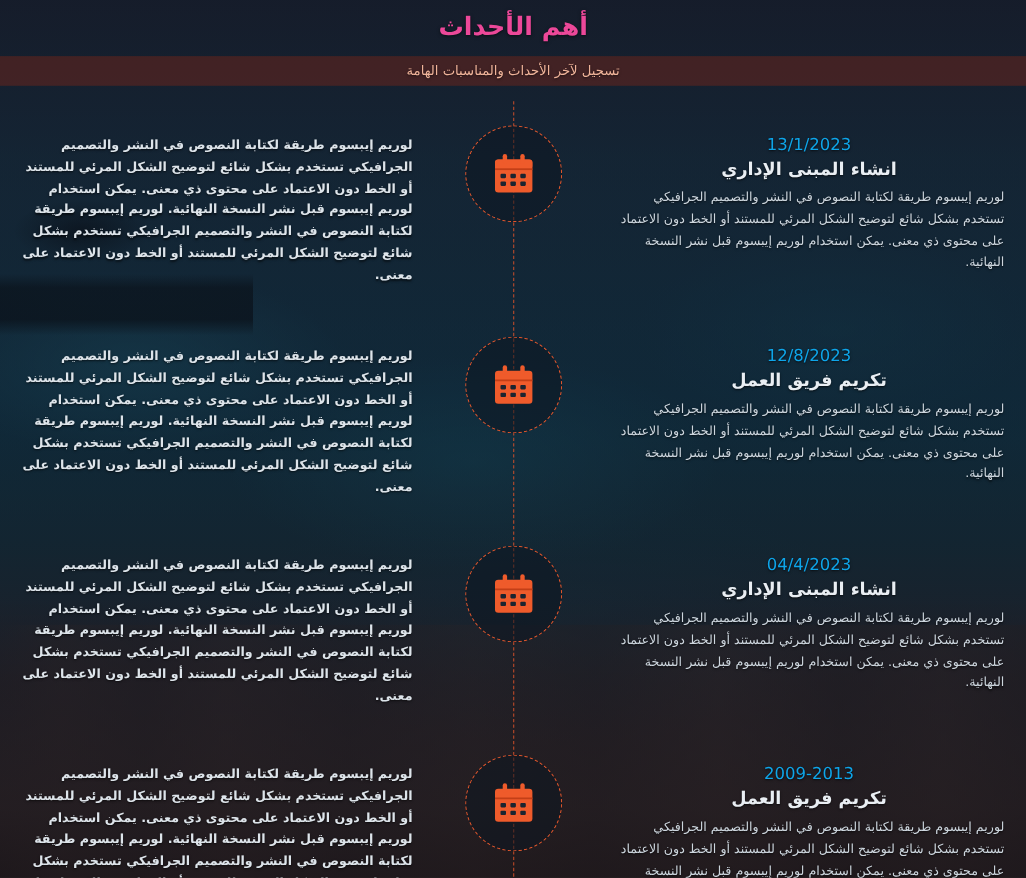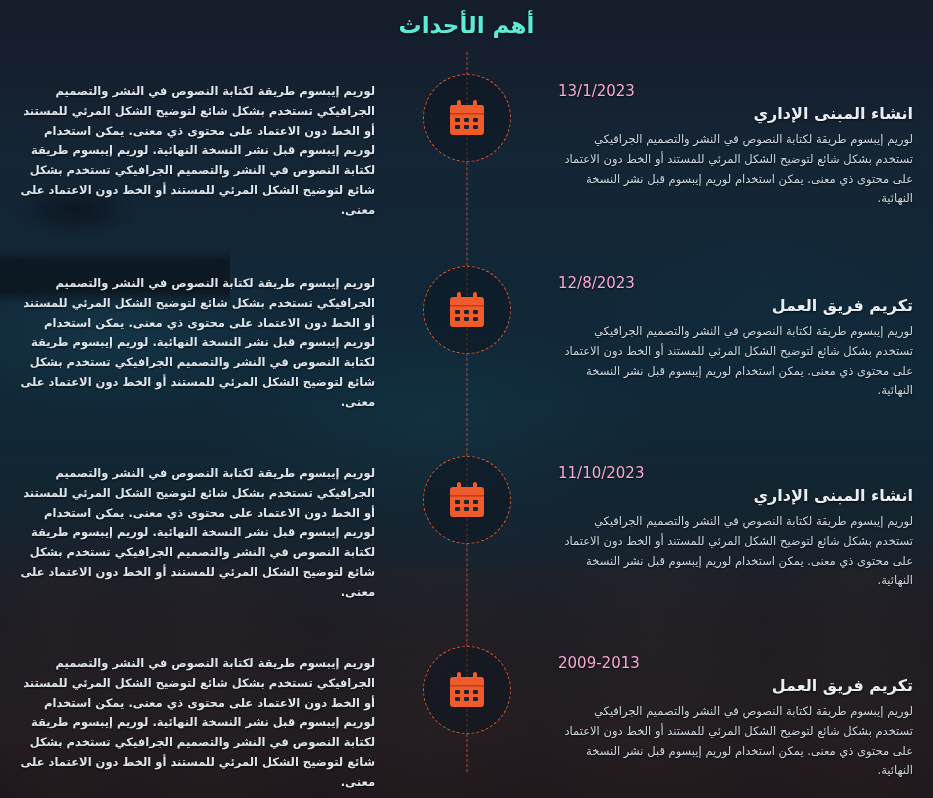--- a/index.html
+++ b/index.html
@@ -75,21 +75,21 @@
         rgba(26,22,28,.72) 100%);
   }
 
   
   .header {
     position: relative;
     text-align: center;
     padding-top: 12px;
   }
   .main-title {
-    color: #5eead4;
+    color: #ec4899;
     font-size: 23px;
     font-weight: bold;
     letter-spacing: .5px;
     text-shadow: 0 1px 3px rgba(0,0,0,.6);
   }
   .subtitle-bar {
     margin: 13px auto 0;
     width: 933px;
     background: rgba(140, 40, 20, .38);
     padding: 6px 0 7px;
@@ -131,33 +131,34 @@
   .event:nth-child(5) { top: 590px; }
 
   .side {
     width: 375px;
     padding-top: 12px;
   }
   .side-right { text-align: right; padding-left: 0; padding-right: 20px; }
   .side-left  { text-align: right; padding-right: 0; padding-left: 20px; }
 
   .date {
-    color: #f9a8d4;
+    color: #0ea5e9;
     font-size: 15px;
     margin-bottom: 4px;
     direction: ltr;
-    text-align: left;
+    text-align: center;
     text-shadow: 0 1px 2px rgba(0,0,0,.7);
   }
   .event-title {
     color: #e9eef3;
     font-size: 16px;
     font-weight: bold;
     margin-bottom: 7px;
     text-shadow: 0 1px 2px rgba(0,0,0,.7);
+    text-align: center;
   }
   .desc {
     color: #cdd6de;
     font-size: 11.5px;
     line-height: 1.72;
     text-shadow: 0 1px 2px rgba(0,0,0,.65);
   }
   .desc-bold {
     color: #dde4ea;
     font-size: 11.5px;
@@ -194,20 +195,23 @@
 <body>
 
 <div class="page">
   <div class="bg"></div>
   <div class="bg-buildings"></div>
   <div class="bg-boat"></div>
   <div class="overlay"></div>
 
   <div class="header">
     <div class="main-title">أهم الأحداث</div>
+    <div class="subtitle-bar">
+      <div class="subtitle">تسجيل لآخر الأحداث والمناسبات الهامة</div>
+    </div>
   </div>
 
   <div class="timeline">
     <div class="spine"></div>
 
     <div class="event">
       <div class="side side-right">
         <div class="date">13/1/2023</div>
         <div class="event-title">انشاء المبنى الإداري</div>
         <div class="desc">لوريم إيبسوم طريقة لكتابة النصوص في النشر والتصميم الجرافيكي تستخدم بشكل شائع لتوضيح الشكل المرئي للمستند أو الخط دون الاعتماد على محتوى ذي معنى. يمكن استخدام لوريم إيبسوم قبل نشر النسخة النهائية.</div>
@@ -264,21 +268,21 @@
           </span>
         </div>
       </div>
       <div class="side side-left">
         <div class="desc-bold">لوريم إيبسوم طريقة لكتابة النصوص في النشر والتصميم الجرافيكي تستخدم بشكل شائع لتوضيح الشكل المرئي للمستند أو الخط دون الاعتماد على محتوى ذي معنى. يمكن استخدام لوريم إيبسوم قبل نشر النسخة النهائية. لوريم إيبسوم طريقة لكتابة النصوص في النشر والتصميم الجرافيكي تستخدم بشكل شائع لتوضيح الشكل المرئي للمستند أو الخط دون الاعتماد على معنى.</div>
       </div>
     </div>
 
     <div class="event">
       <div class="side side-right">
-        <div class="date">11/10/2023</div>
+        <div class="date">04/4/2023</div>
         <div class="event-title">انشاء المبنى الإداري</div>
         <div class="desc">لوريم إيبسوم طريقة لكتابة النصوص في النشر والتصميم الجرافيكي تستخدم بشكل شائع لتوضيح الشكل المرئي للمستند أو الخط دون الاعتماد على محتوى ذي معنى. يمكن استخدام لوريم إيبسوم قبل نشر النسخة النهائية.</div>
       </div>
       <div class="node-col">
         <div class="node">
           <span class="cal">
             <svg width="40" height="40" viewBox="0 0 40 40" aria-hidden="true">
               <rect x="3" y="7" width="34" height="30" rx="3" fill="#ef5b2b"></rect>
               <rect x="3" y="15" width="34" height="1.6" fill="#c33f17"></rect>
               <rect x="10" y="2" width="4" height="9" rx="2" fill="#ef5b2b"></rect>

